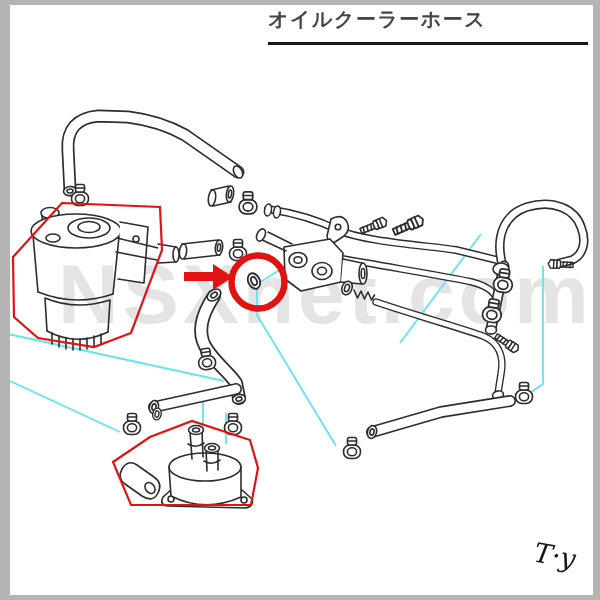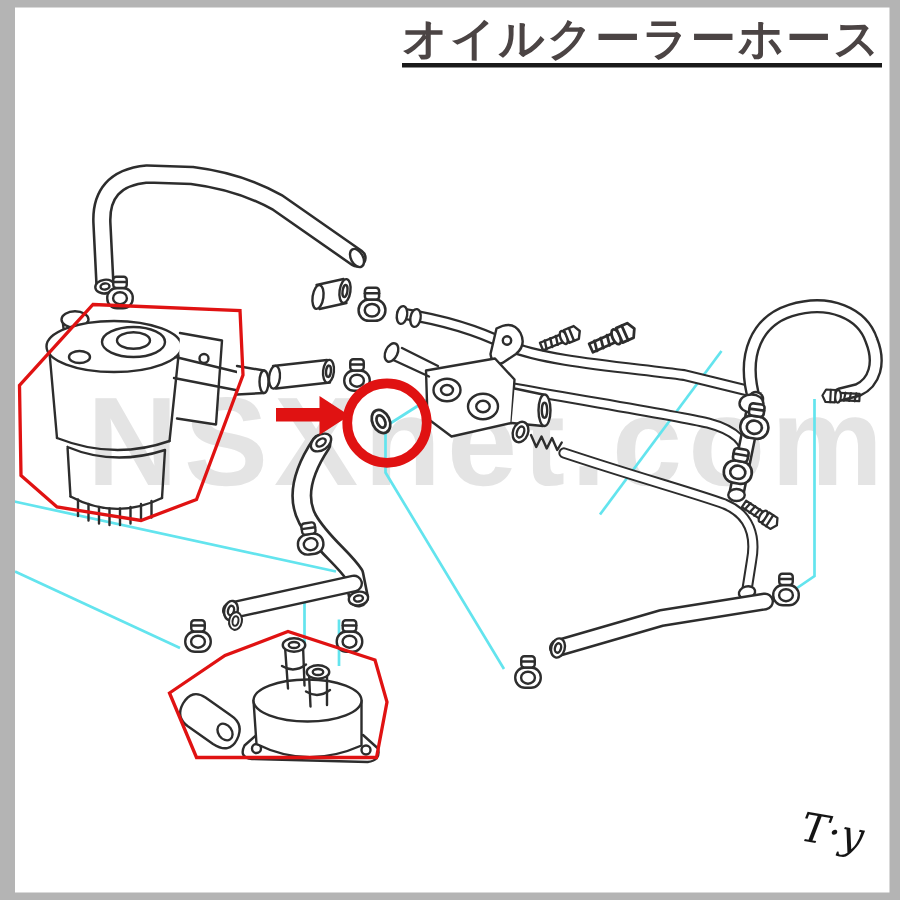--- a/index.html
+++ b/index.html
@@ -3,21 +3,21 @@
 <meta charset="utf-8">
 <style>
   html,body{margin:0;padding:0;background:#fff}
   .stage{position:relative;width:600px;height:600px;background:#fff;overflow:hidden;
          font-family:"Liberation Sans","DejaVu Sans",sans-serif}
   .frame{position:absolute;background:var(--frame,#b4b4b4);z-index:6}
   .f-left{left:0;top:0;width:10px;height:600px}
   .f-right{right:0;top:0;width:7px;height:600px}
   .f-top{left:0;top:0;width:600px;height:5px}
   .f-bottom{left:0;bottom:0;width:600px;height:5px}
-  .title{position:absolute;left:268px;top:6px;font-size:30px;font-weight:bold;
+  .title{position:absolute;left:268px;top:6px;font-size:20px;font-weight:bold;
          letter-spacing:1.5px;color:var(--title-c,#4b4444);white-space:nowrap;z-index:5}
   .underline{position:absolute;left:268px;top:42px;width:320px;height:3px;
          background:var(--underline-c,#1a1a1a);z-index:5}
   .watermark{position:absolute;left:58px;top:246px;font-size:84px;font-weight:bold;
          letter-spacing:4px;color:var(--wm,#e4e4e4);white-space:nowrap;z-index:0}
   .signature{position:absolute;left:534px;top:540px;font-size:27px;font-style:italic;
          font-family:"DejaVu Serif","Liberation Serif",serif;color:#151515;
          transform:rotate(10deg);z-index:5}
   svg.diagram{position:absolute;left:0;top:0;z-index:1}
   .cyan path{stroke:var(--leader,#63e4ee);stroke-width:1.8;fill:none}

